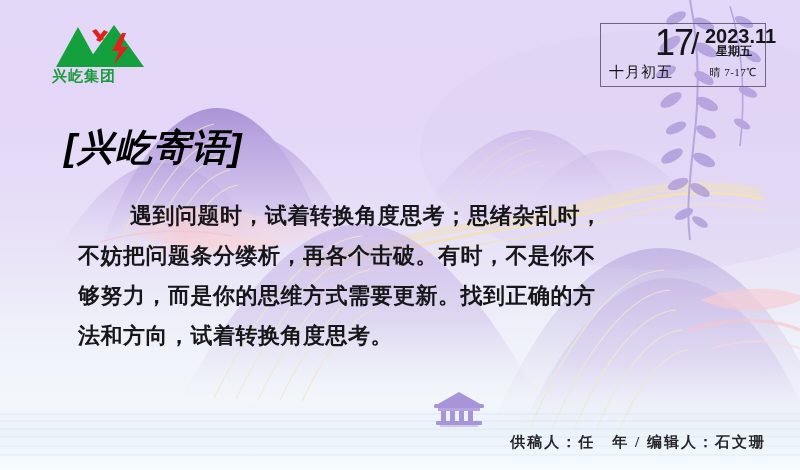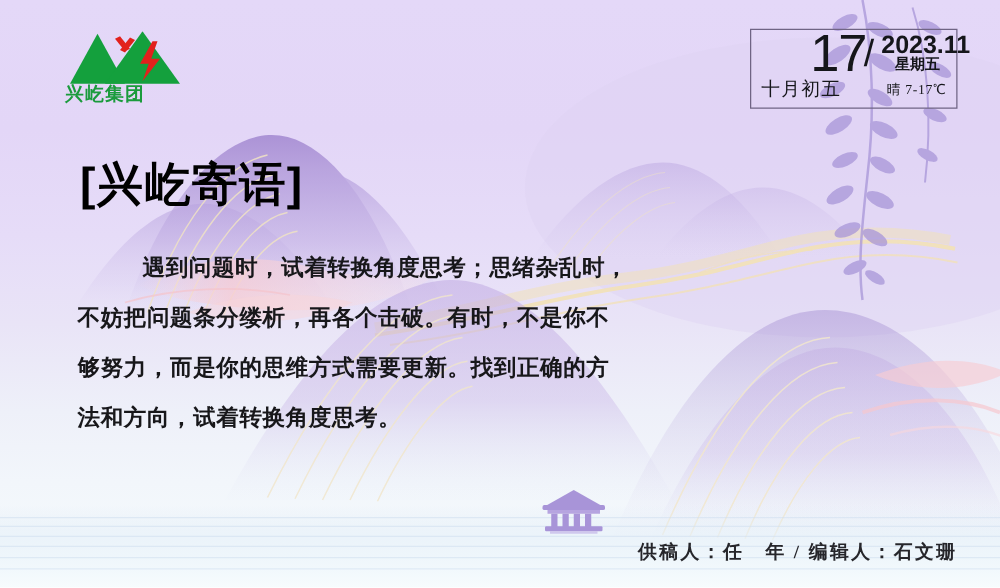--- a/index.html
+++ b/index.html
@@ -60,21 +60,21 @@
   #date-card .row-top {
     position: absolute;
     left: 0; top: 2px;
     width: 166px; height: 36px;
   }
   #date-day {
     position: absolute;
     left: 6px; top: -2px;
     width: 86px;
     text-align: right;
-    font-size: 42px;
+    font-size: 36px;
     line-height: 38px;
     color: #15161a;
     font-family: "Liberation Sans", sans-serif;
     font-weight: 300;
     letter-spacing: -1px;
   }
   #date-slash {
     position: absolute;
     left: 90px; top: 0px;
     font-size: 30px;
@@ -129,37 +129,39 @@
     position: absolute;
     left: 64px;
     top: 126px;
     font-size: 37px;
     line-height: 44px;
     font-weight: bold;
     color: #000000;
     letter-spacing: 1px;
     font-family: "Liberation Sans", sans-serif;
     white-space: nowrap;
+    font-style: italic;
   }
 
   
   #body-copy {
     position: absolute;
     left: 62px;
     top: 196px;
     width: 690px;
   }
   #body-copy .para-line {
-    font-family: Liberation Mono, monospace;
-    font-size: 18px;
+    font-family: Liberation Sans, sans-serif;
+    font-size: 22px;
     line-height: 40px;
     color: #17171a;
     font-weight: bold;
     letter-spacing: 0.5px;
     white-space: nowrap;
+    margin-left: 16px;
   }
   #body-copy .para-line.indent { text-indent: 52px; }
 
   
   #pavilion {
     position: absolute;
     left: 428px;
     top: 392px;
     width: 62px;
     height: 38px;

